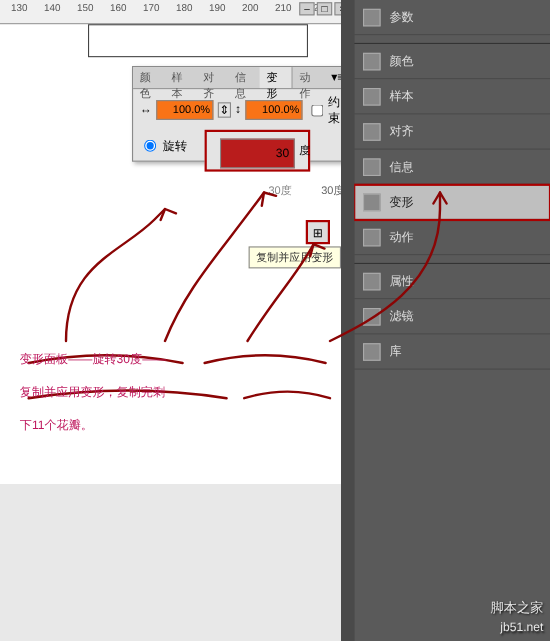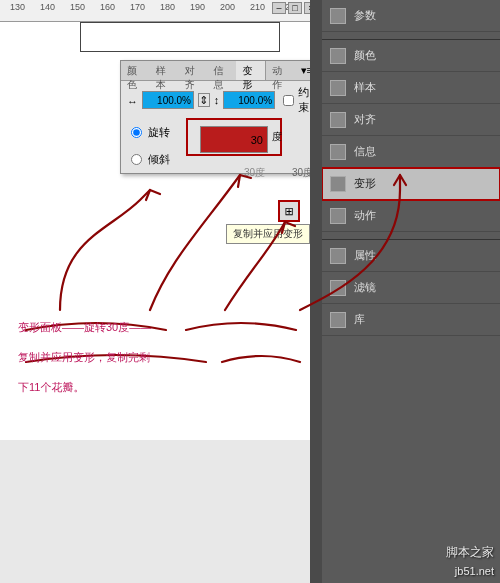--- a/index.html
+++ b/index.html
@@ -15,21 +15,21 @@
 .dock-item{display:flex;align-items:center;height:32px;padding:0 8px;color:#ddd;cursor:pointer;border-bottom:1px solid #4a4a4a}
 .dock-item .di-icon{width:16px;height:16px;margin-right:8px;display:inline-block;background:#888;border:1px solid #aaa}
 .dock-sep{height:8px;border-bottom:1px solid #333}
 .dock-item.hl{background:#bfbfbf;color:#222;outline:2px solid #a00;outline-offset:-1px}
 .transform-panel{position:absolute;left:120px;top:60px;width:200px;background:#e4e4e4;border:1px solid #8a8a8a;box-shadow:2px 2px 4px rgba(0,0,0,.3)}
 .panel-tabs{display:flex;background:#d0d0d0;border-bottom:1px solid #999;height:20px}
 .panel-tabs .tab{padding:3px 6px;font-size:10px;color:#555;cursor:pointer}
 .panel-tabs .tab.active{background:#e4e4e4;color:#000;border-right:1px solid #999}
 .panel-tabs .menu-btn{margin-left:auto;padding:3px 6px;cursor:pointer}
 .panel-row{display:flex;align-items:center;padding:4px 6px;gap:4px}
-.pct-input{width:52px;height:18px;border:1px solid #888;background:#0ea5e9;text-align:right;padding-right:2px;font-size:10px}
+.pct-input{width:52px;height:18px;border:1px solid #888;background:#f97316;text-align:right;padding-right:2px;font-size:10px}
 .link-icon{width:14px;height:14px;border:1px solid #888;display:flex;align-items:center;justify-content:center}
 .constrain{display:flex;align-items:center;gap:4px;margin-left:4px}
 .constrain input{width:11px;height:11px}
 .radio-row{display:flex;align-items:center;padding:6px 10px;gap:6px}
 .radio-row input{width:11px;height:11px}
 .angle-box{position:absolute;left:186px;top:118px;width:96px;height:38px;border:2px solid #a00;background:#e4e4e4}
 .angle-input{position:absolute;left:200px;top:126px;width:68px;height:27px;border:1px solid #888;background:#b91c1c;text-align:right;padding-right:4px}
 .angle-suffix{position:absolute;left:244px;top:166px;font-size:10px;color:#888}
 .angle-suffix2{position:absolute;left:292px;top:166px;font-size:10px;color:#666}
 .copy-btn{position:absolute;left:278px;top:200px;width:22px;height:22px;border:2px solid #a00;background:#ddd;display:flex;align-items:center;justify-content:center;cursor:pointer}
@@ -81,24 +81,20 @@
     <span>↕</span>
     <input class="pct-input" value="100.0%" style="">
     <label class="constrain">
       <input type="checkbox" style="">
       <span>约束</span>
     </label>
   </div>
   <div class="radio-row">
     <input type="radio" checked="" style="">
     <span>旋转</span>
-  </div>
-  <div class="radio-row">
-    <input type="radio" style="">
-    <span>倾斜</span>
   </div>
 </div>
 
 <div class="angle-box"></div>
 <input class="angle-input" value="30" style="">
 <span style="position:absolute;left:272px;top:130px;font-size:10px">度</span>
 <span class="angle-suffix">30度</span>
 <span class="angle-suffix2">30度</span>
 
 <div class="copy-btn">⊞</div>

